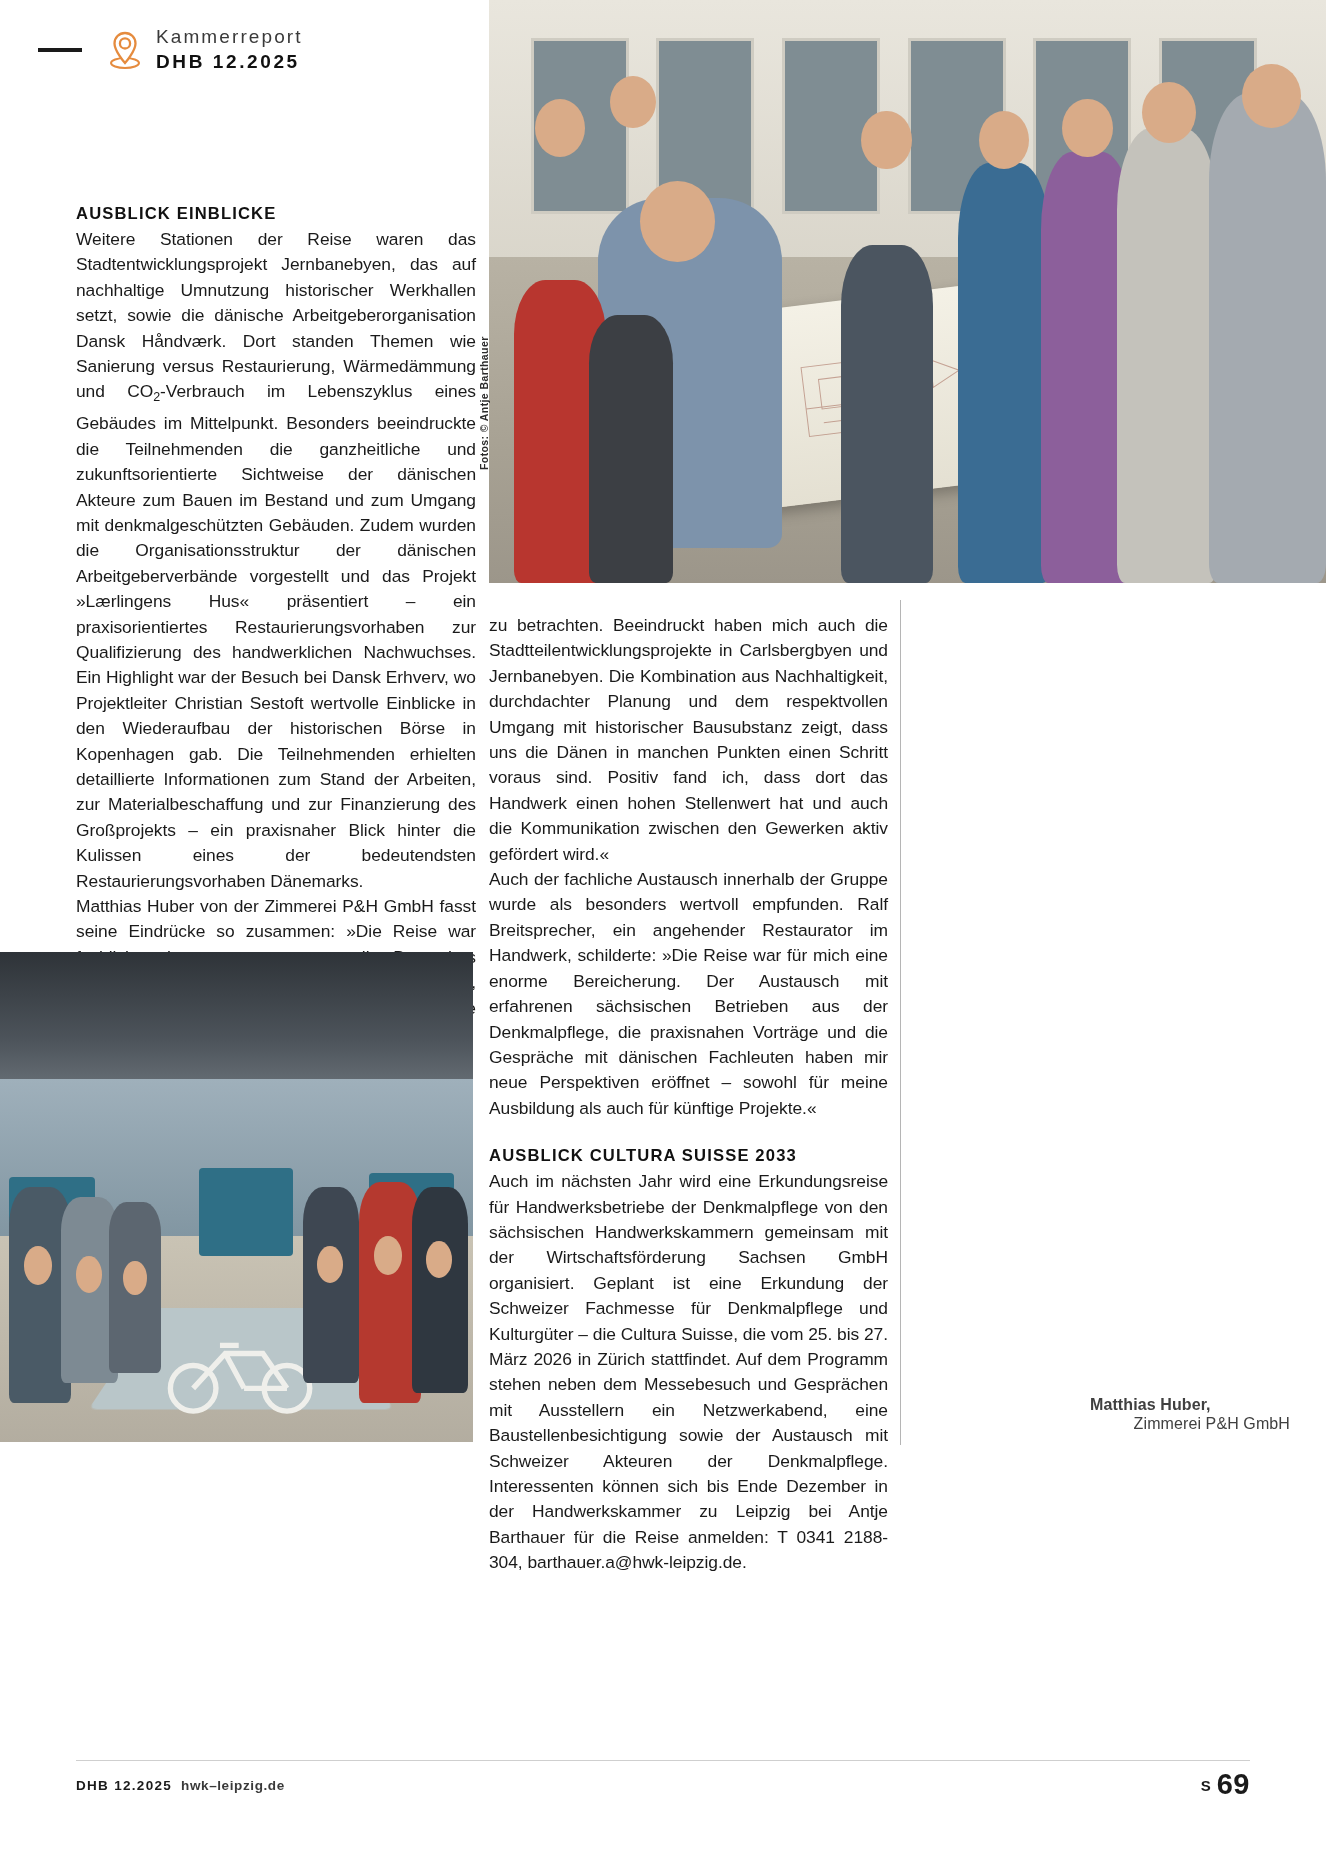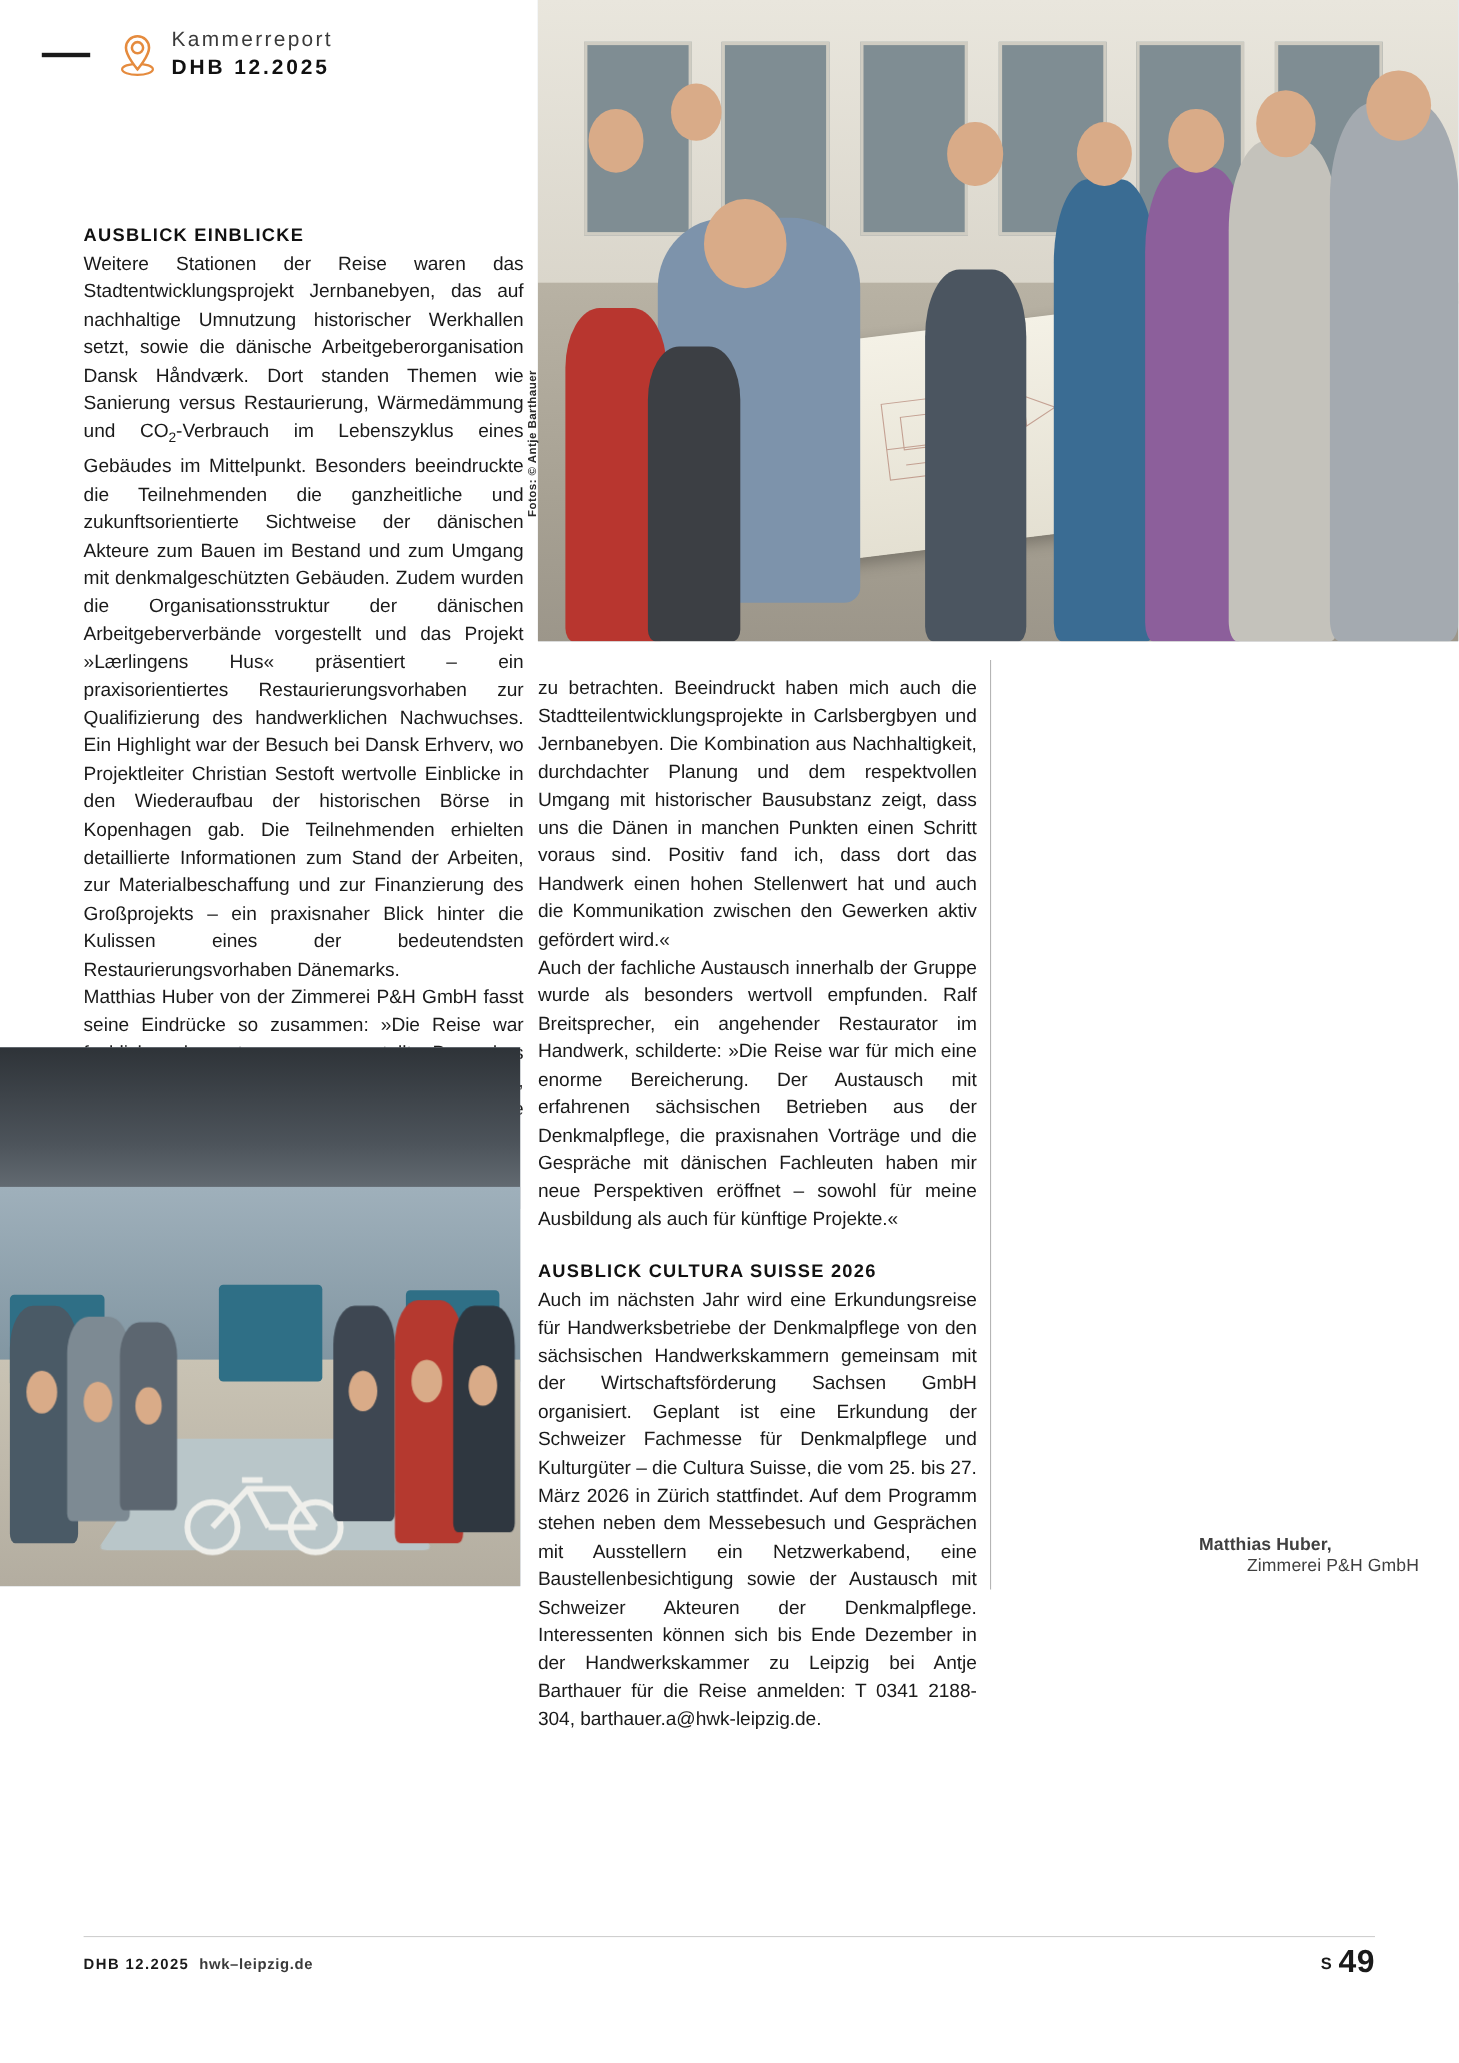--- a/index.html
+++ b/index.html
@@ -352,32 +352,32 @@
     <div class="head" style="left:67%; top:60%; width:5.5%; height:7.5%;"></div>
     <div class="person" style="left:76%; bottom:8%;  width:13%; height:45%; background:#b5392f;"></div>
     <div class="head" style="left:79%; top:58%; width:6%; height:8%;"></div>
     <div class="person" style="left:87%; bottom:10%; width:12%; height:42%; background:#2f3740;"></div>
     <div class="head" style="left:90%; top:59%; width:5.5%; height:7.5%;"></div>
   </div>
 
   <div class="col col-rt-a">
     <p class="body">zu betrachten. Beeindruckt haben mich auch die Stadtteilentwicklungsprojekte in Carlsbergbyen und Jernbanebyen. Die Kombination aus Nachhaltigkeit, durchdachter Planung und dem respektvollen Umgang mit historischer Bausubstanz zeigt, dass uns die Dänen in manchen Punkten einen Schritt voraus sind. Positiv fand ich, dass dort das Handwerk einen hohen Stellenwert hat und auch die Kommunikation zwischen den Gewerken aktiv gefördert wird.«</p>
     <p class="body gap">Auch der fachliche Austausch innerhalb der Gruppe wurde als besonders wertvoll empfunden. Ralf Breitsprecher, ein angehender Restaurator im Handwerk, schilderte: »Die Reise war für mich eine enorme Bereicherung. Der Austausch mit erfahrenen sächsischen Betrieben aus der Denkmalpflege, die praxisnahen Vorträge und die Gespräche mit dänischen Fachleuten haben mir neue Perspektiven eröffnet – sowohl für meine Ausbildung als auch für künftige Projekte.«</p>
-    <div class="sec-head" style="margin-top:24px;">AUSBLICK CULTURA SUISSE 2026</div>
+    <div class="sec-head" style="margin-top:24px;">AUSBLICK CULTURA SUISSE 2033</div>
     <p class="body">Auch im nächsten Jahr wird eine Erkundungsreise für Handwerksbetriebe der Denkmalpflege von den sächsischen Handwerkskammern gemeinsam mit der Wirtschaftsförderung Sachsen GmbH organisiert. Geplant ist eine Erkundung der Schweizer Fachmesse für Denkmalpflege und Kulturgüter – die Cultura Suisse, die vom 25. bis 27. März 2026 in Zürich stattfindet. Auf dem Programm stehen neben dem Messebesuch und Gesprächen mit Ausstellern ein Netzwerkabend, eine Baustellenbesichtigung sowie der Austausch mit Schweizer Akteuren der Denkmalpflege. Interessenten können sich bis Ende Dezember in der Handwerkskammer zu Leipzig bei Antje Barthauer für die Reise anmelden: T 0341 2188-304, barthauer.a@hwk-leipzig.de.</p>
   </div>
 
   <div class="vrule"></div>
 
   <div class="pq-attrib">
     <div>Matthias Huber,</div>
     <div style="font-weight:400;text-align:right;">Zimmerei P&amp;H GmbH</div>
   </div>
 
   <div class="footer-rule"></div>
   <div class="footer-left">
     <b>DHB 12.2025</b><span class="dom">hwk–leipzig.de</span>
   </div>
   <div class="footer-right">
-    <span>S</span><span class="pg">49</span>
+    <span>S</span><span class="pg">69</span>
   </div>
 
 </div>
 
 </body></html>

